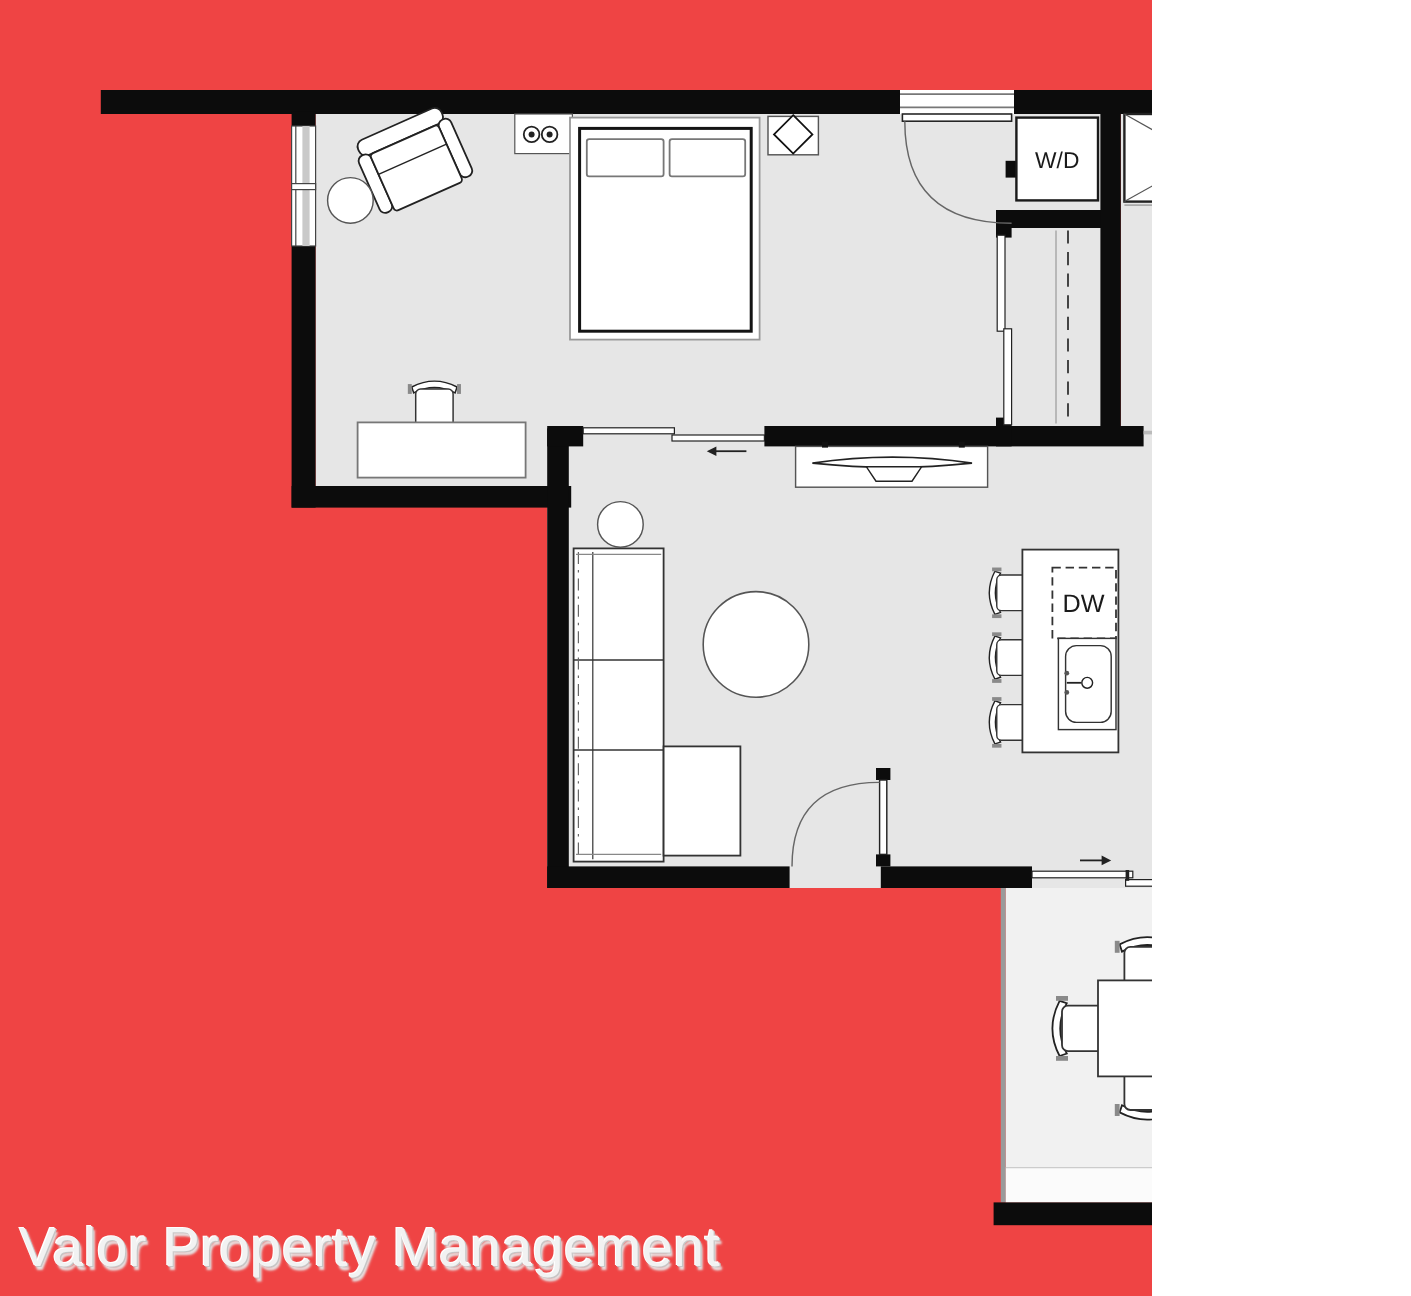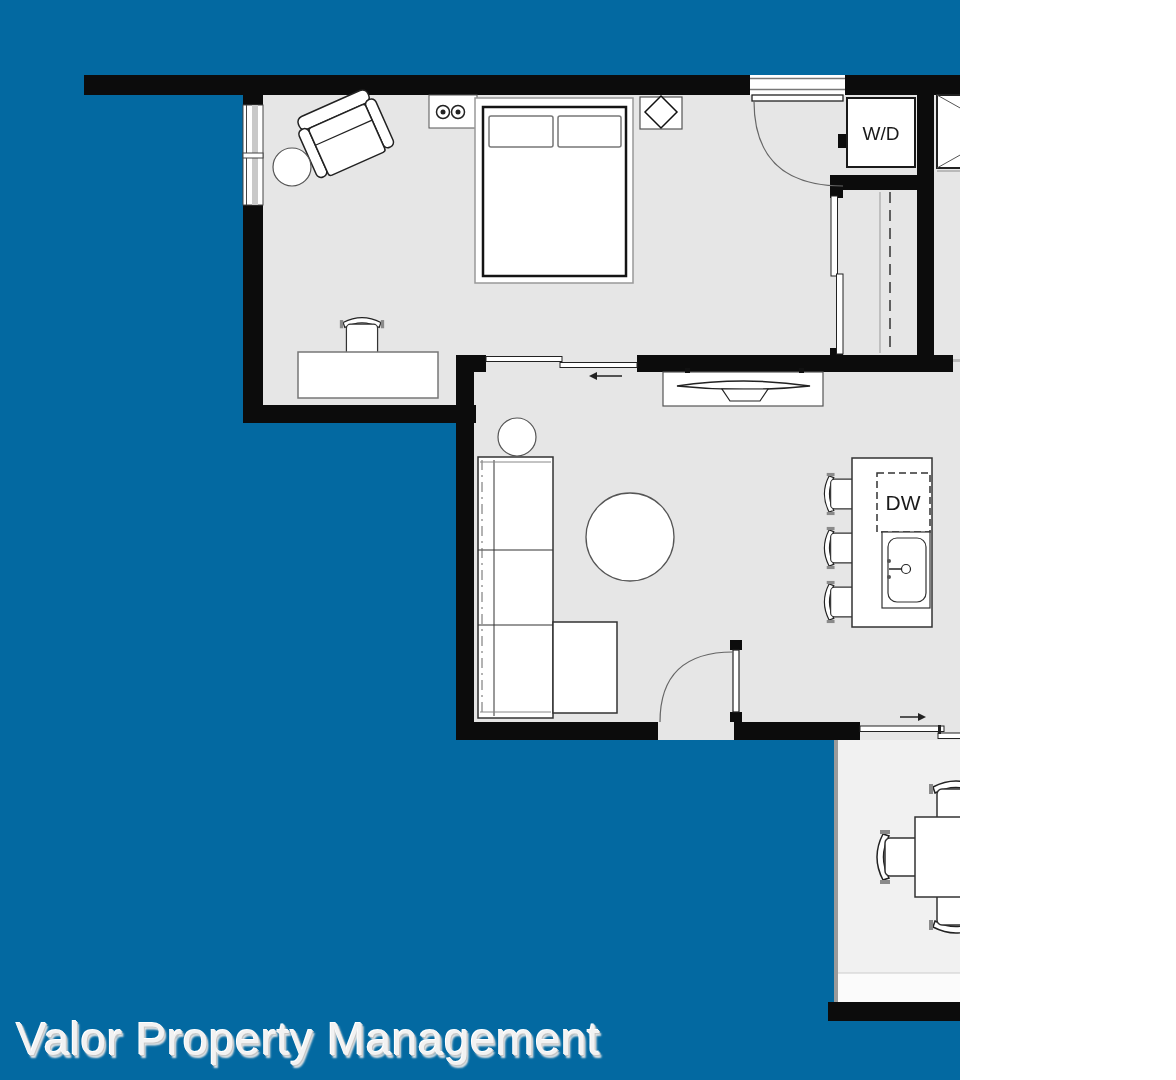--- a/index.html
+++ b/index.html
@@ -1,16 +1,16 @@
 <!DOCTYPE html>
 <html style="--wall: #0c0c0c; --floor: #e6e6e6; --patio-floor: #f1f1f1; --line-dark: #222222; --line-mid: #555555; --line-light: #999999; --wm-fill: #f2f2f2; --wm-shadow: #c6c6c6; --wm-light: #ffffff;"><head>
 <meta charset="utf-8">
 <style>
   html,body{margin:0;padding:0;background:#ffffff;}
-  .canvas{position:relative;width:960px;height:1080px;background:#0369a1;overflow:hidden;
+  .canvas{position:relative;width:960px;height:1080px;background:#ef4444;overflow:hidden;
           font-family:"Liberation Sans", sans-serif;}
   svg{position:absolute;left:0;top:0;}
   .wall{fill:var(--wall,#0c0c0c);}
   .floor{fill:var(--floor,#e6e6e6);}
   .patio{fill:var(--patio-floor,#f1f1f1);}
   .ln{fill:none;}
   .plan-label{font-family:"Liberation Sans",sans-serif;fill:#1a1a1a;}
   .watermark{position:absolute;left:16px;top:1012px;font-size:46px;letter-spacing:.5px;
              color:var(--wm-fill,#f1f1f1);
              text-shadow:-1px -1px 0 var(--wm-light,#ffffff),

